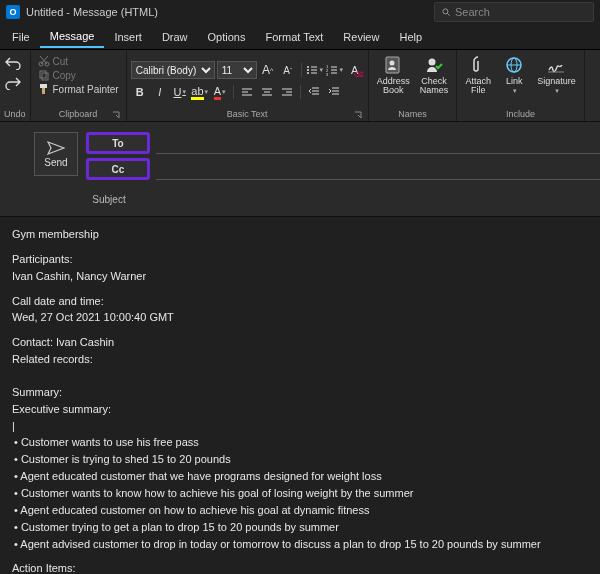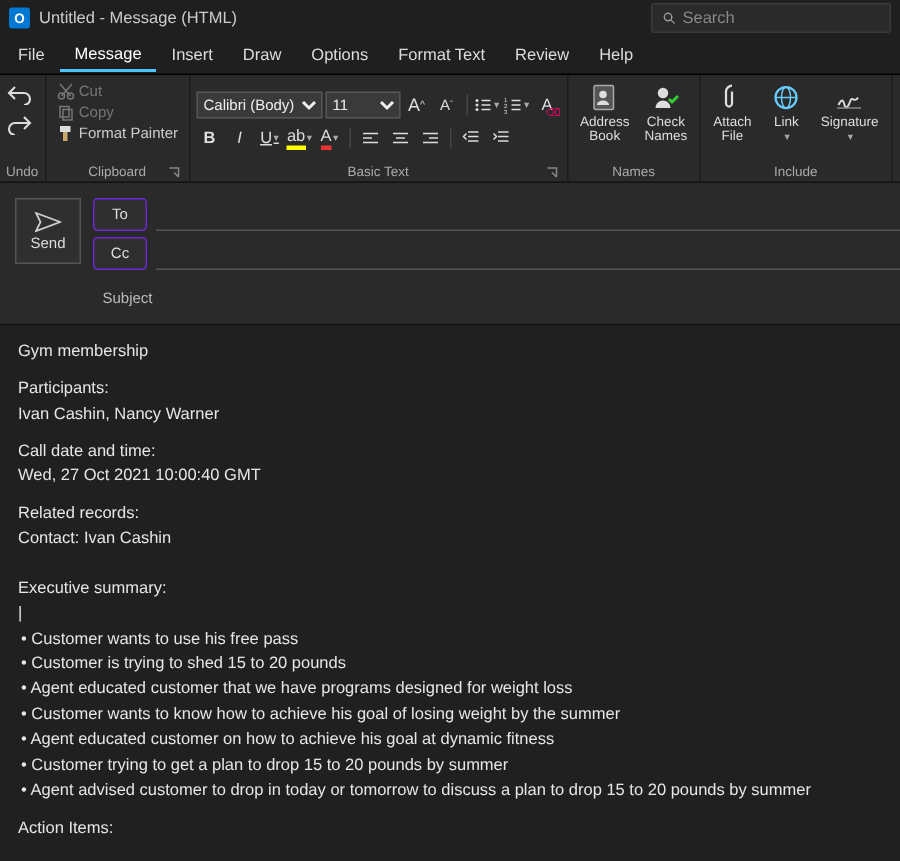--- a/index.html
+++ b/index.html
@@ -26,25 +26,25 @@
   .ribbon select, .ribbon .combo { background:#3a3a3a; border:1px solid #555; color:#eee; font-size:10px; height:18px; }
   .fontrow { display:flex; gap:2px; align-items:center; margin-bottom:2px; }
   .fmtrow { display:flex; gap:2px; align-items:center; }
   .fmt { width:18px; height:18px; display:flex;align-items:center;justify-content:center; color:#ddd; font-size:11px; cursor:default; }
   .fmt.b{font-weight:bold;} .fmt.i{font-style:italic;} .fmt.u{text-decoration:underline;}
   .divv { width:1px; background:#444; align-self:stretch; margin:2px 2px; }
   .dd { font-size:7px; color:#aaa; margin-left:1px; }
 
   .header-area { background:#2a2a2a; padding:10px 0 6px 10px; border-bottom:1px solid #111; }
   .sendblock { display:flex; gap:8px; align-items:flex-start; }
-  .sendbtn { width:44px; height:44px; border:1px solid #555; background:#2f2f2f; display:flex;flex-direction:column;align-items:center;justify-content:center;gap:2px;cursor:default; }
+  .sendbtn { width:44px; height:44px; border:1px solid #555; background:#2f2f2f; display:flex;flex-direction:column;align-items:center;justify-content:center;gap:2px;cursor:default;margin-left:24px; }
   .sendbtn .lbl{font-size:10px;color:#ddd;}
   .addrcol { flex:1; display:flex; flex-direction:column; gap:4px; }
   .addrrow { display:flex; align-items:center; gap:6px; }
-  .pillbtn { width:36px; height:22px; border:1px solid #6d28d9; background:#2f2f2f; display:flex;align-items:center;justify-content:center; font-size:10px; color:#ddd; border-radius:3px; cursor:default; }
+  .pillbtn { width:64px; height:22px; border:3px solid #6d28d9; background:#2f2f2f; display:flex;align-items:center;justify-content:center; font-size:10px; color:#ddd; border-radius:3px; cursor:default;font-weight:bold; }
   .addrfield { flex:1; height:22px; border-bottom:1px solid #555; }
   .subjrow { display:flex; align-items:center; gap:6px; margin-top:4px; }
   .subjlbl { width:46px; text-align:center; font-size:10px; color:#bbb; }
 
   .body-area { padding:10px 12px; color:#e6e6e6; font-size:11px; line-height:1.35; overflow:auto; height: calc(574px - 24px - 26px - 72px - 84px); background:#202020; }
   .body-area p { margin-bottom:2px; }
   .body-area .blk { margin-top:10px; }
   .body-area .bullet { padding-left:2px; }
   svg { display:block; }
 </style>
@@ -130,21 +130,21 @@
     </div>
     <div class="rgroup-label"><span>Clipboard</span><svg class="dlaunch" viewBox="0 0 8 8">
           <path d="M1 1h6v6M4 4l3 3" stroke="#888" fill="none"></path>
         </svg></div>
   </div>
 
   <div class="rgroup" style="min-width:190px;">
     <div class="rgroup-body" style="flex-direction:column;gap:2px;padding-top:2px;justify-content:center;">
       <div class="fontrow">
         <select class="combo" style="width:84px;"><option>Calibri (Body)</option></select>
-        <select class="combo" style="width:50px;"><option>11</option></select>
+        <select class="combo" style="width:40px;"><option>11</option></select>
         <div class="fmt" style="font-size:12px;">A<span style="font-size:7px;vertical-align:super;">^</span></div>
         <div class="fmt" style="font-size:10px;">A<span style="font-size:6px;vertical-align:super;">ˇ</span></div>
         <div class="divv"></div>
         <div class="fmt">
             <svg width="12" height="12" viewBox="0 0 12 12">
               <circle cx="2" cy="3" r="1" fill="#ddd"></circle>
               <line x1="5" y1="3" x2="11" y2="3" stroke="#ddd"></line>
               <circle cx="2" cy="6" r="1" fill="#ddd"></circle>
               <line x1="5" y1="6" x2="11" y2="6" stroke="#ddd"></line>
               <circle cx="2" cy="9" r="1" fill="#ddd"></circle>
@@ -321,25 +321,26 @@
     <p>Participants:</p>
     <p>Ivan Cashin, Nancy Warner</p>
   </div>
 
   <div class="blk">
     <p>Call date and time:</p>
     <p>Wed, 27 Oct 2021 10:00:40 GMT</p>
   </div>
 
   <div class="blk">
+    <p>Contact: Ivan Cashin</p>
     <p>Related records:</p>
-    <p>Contact: Ivan Cashin</p>
   </div>
 
   <div class="blk" style="margin-top:18px;">
+    <p>Summary:</p>
     <p>Executive summary:</p>
     <p>|</p>
     <p class="bullet">• Customer wants to use his free pass</p>
     <p class="bullet">• Customer is trying to shed 15 to 20 pounds</p>
     <p class="bullet">• Agent educated customer that we have programs designed for weight loss</p>
     <p class="bullet">• Customer wants to know how to achieve his goal of losing weight by the summer</p>
     <p class="bullet">• Agent educated customer on how to achieve his goal at dynamic fitness</p>
     <p class="bullet">• Customer trying to get a plan to drop 15 to 20 pounds by summer</p>
     <p class="bullet">• Agent advised customer to drop in today or tomorrow to discuss a plan to drop 15 to 20 pounds by summer</p>
   </div>

